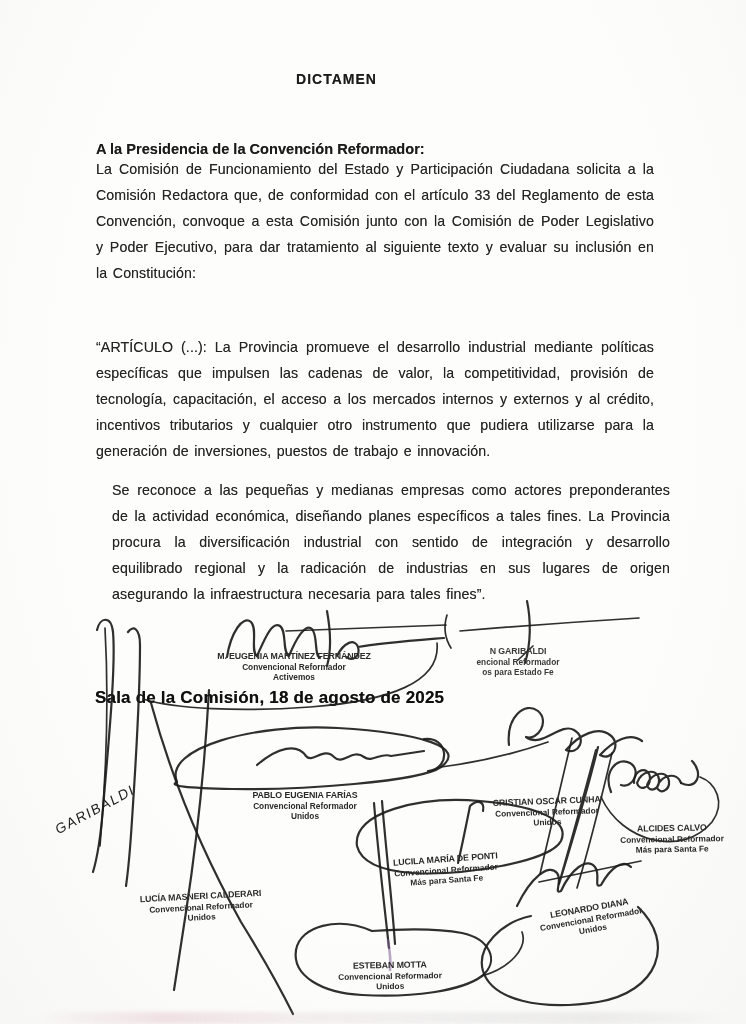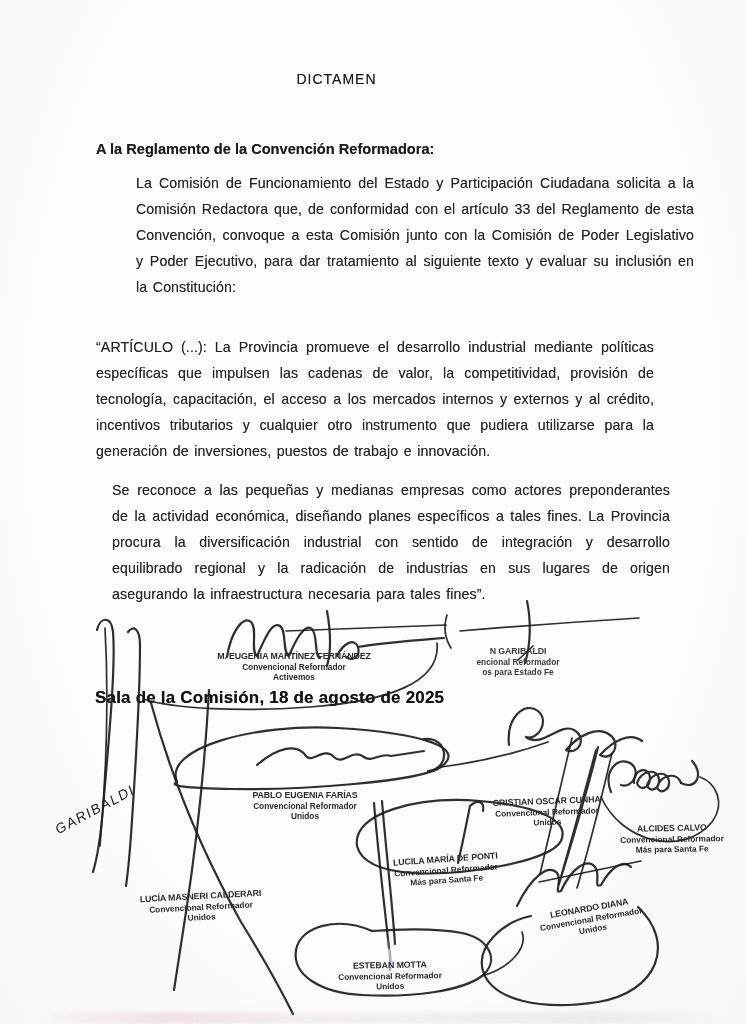--- a/index.html
+++ b/index.html
@@ -8,37 +8,37 @@
     width:746px;height:1024px;
     margin:0 auto;
     background:
       radial-gradient(ellipse at 50% 40%, #fdfdfc 60%, #f7f7f5 100%);
     overflow:hidden;
     font-family:"Liberation Sans", sans-serif;
     color:#202020;
   }
   .doc-title{
     position:absolute; left:0; top:71px; width:673px;
-    text-align:center; font-weight:400; font-size:14px;
+    text-align:center; font-weight:700; font-size:14px;
     letter-spacing:1px; color:#1b1b1b;
     text-shadow:0 0 .3px rgba(0,0,0,.5);
   }
   .salutation{
     position:absolute; left:96px; top:141px; width:560px;
     font-weight:700; font-size:14.6px; color:#1b1b1b;
     text-shadow:0 0 .3px rgba(0,0,0,.5);
   }
   .para{
     position:absolute; left:96px; width:558px;
     font-size:14.2px; line-height:26px;
     text-align:justify; color:#242424;
     word-spacing:1.5px; letter-spacing:.1px;
     text-shadow:0 0 .3px rgba(0,0,0,.45);
   }
-  .para-1{top:170px;margin-left:40px;}
+  .para-1{top:156px;}
   .para-2{top:334px;}
   .para-3{top:477px;margin-left:16px;}
   .dateline{
     position:absolute; left:95px; top:688px;
     font-size:17px; font-weight:700; color:#101010;
     letter-spacing:.2px;
     text-shadow:0 0 .3px rgba(0,0,0,.6);
   }
   .stamp{
     position:absolute; width:200px; text-align:center;
@@ -81,21 +81,21 @@
     filter:blur(2px);
   }
 </style>
 </head>
 <body>
 
 <div class="page">
 
   <div class="doc-title">DICTAMEN</div>
 
-  <div class="salutation">A la Reglamento de la Convención Reformadora:</div>
+  <div class="salutation">A la Presidencia de la Convención Reformador:</div>
 
   <div class="para para-1">La Comisión de Funcionamiento del Estado y Participación Ciudadana solicita a la Comisión Redactora que, de conformidad con el artículo 33 del Reglamento de esta Convención, convoque a esta Comisión junto con la Comisión de Poder Legislativo y Poder Ejecutivo, para dar tratamiento al siguiente texto y evaluar su inclusión en la Constitución:</div>
   <div class="para para-2">“ARTÍCULO (...): La Provincia promueve el desarrollo industrial mediante políticas específicas que impulsen las cadenas de valor, la competitividad, provisión de tecnología, capacitación, el acceso a los mercados internos y externos y al crédito, incentivos tributarios y cualquier otro instrumento que pudiera utilizarse para la generación de inversiones, puestos de trabajo e innovación.</div>
   <div class="para para-3">Se reconoce a las pequeñas y medianas empresas como actores preponderantes de la actividad económica, diseñando planes específicos a tales fines. La Provincia procura la diversificación industrial con sentido de integración y desarrollo equilibrado regional y la radicación de industrias en sus lugares de origen asegurando la infraestructura necesaria para tales fines”.</div>
 
   <div class="dateline">Sala de la Comisión, 18 de agosto de 2025</div>
 
   <div class="handwritten-note">GARIBALDI</div>
 
   <svg class="sig-overlay" width="746" height="1024" viewBox="0 0 746 1024" xmlns="http://www.w3.org/2000/svg">

